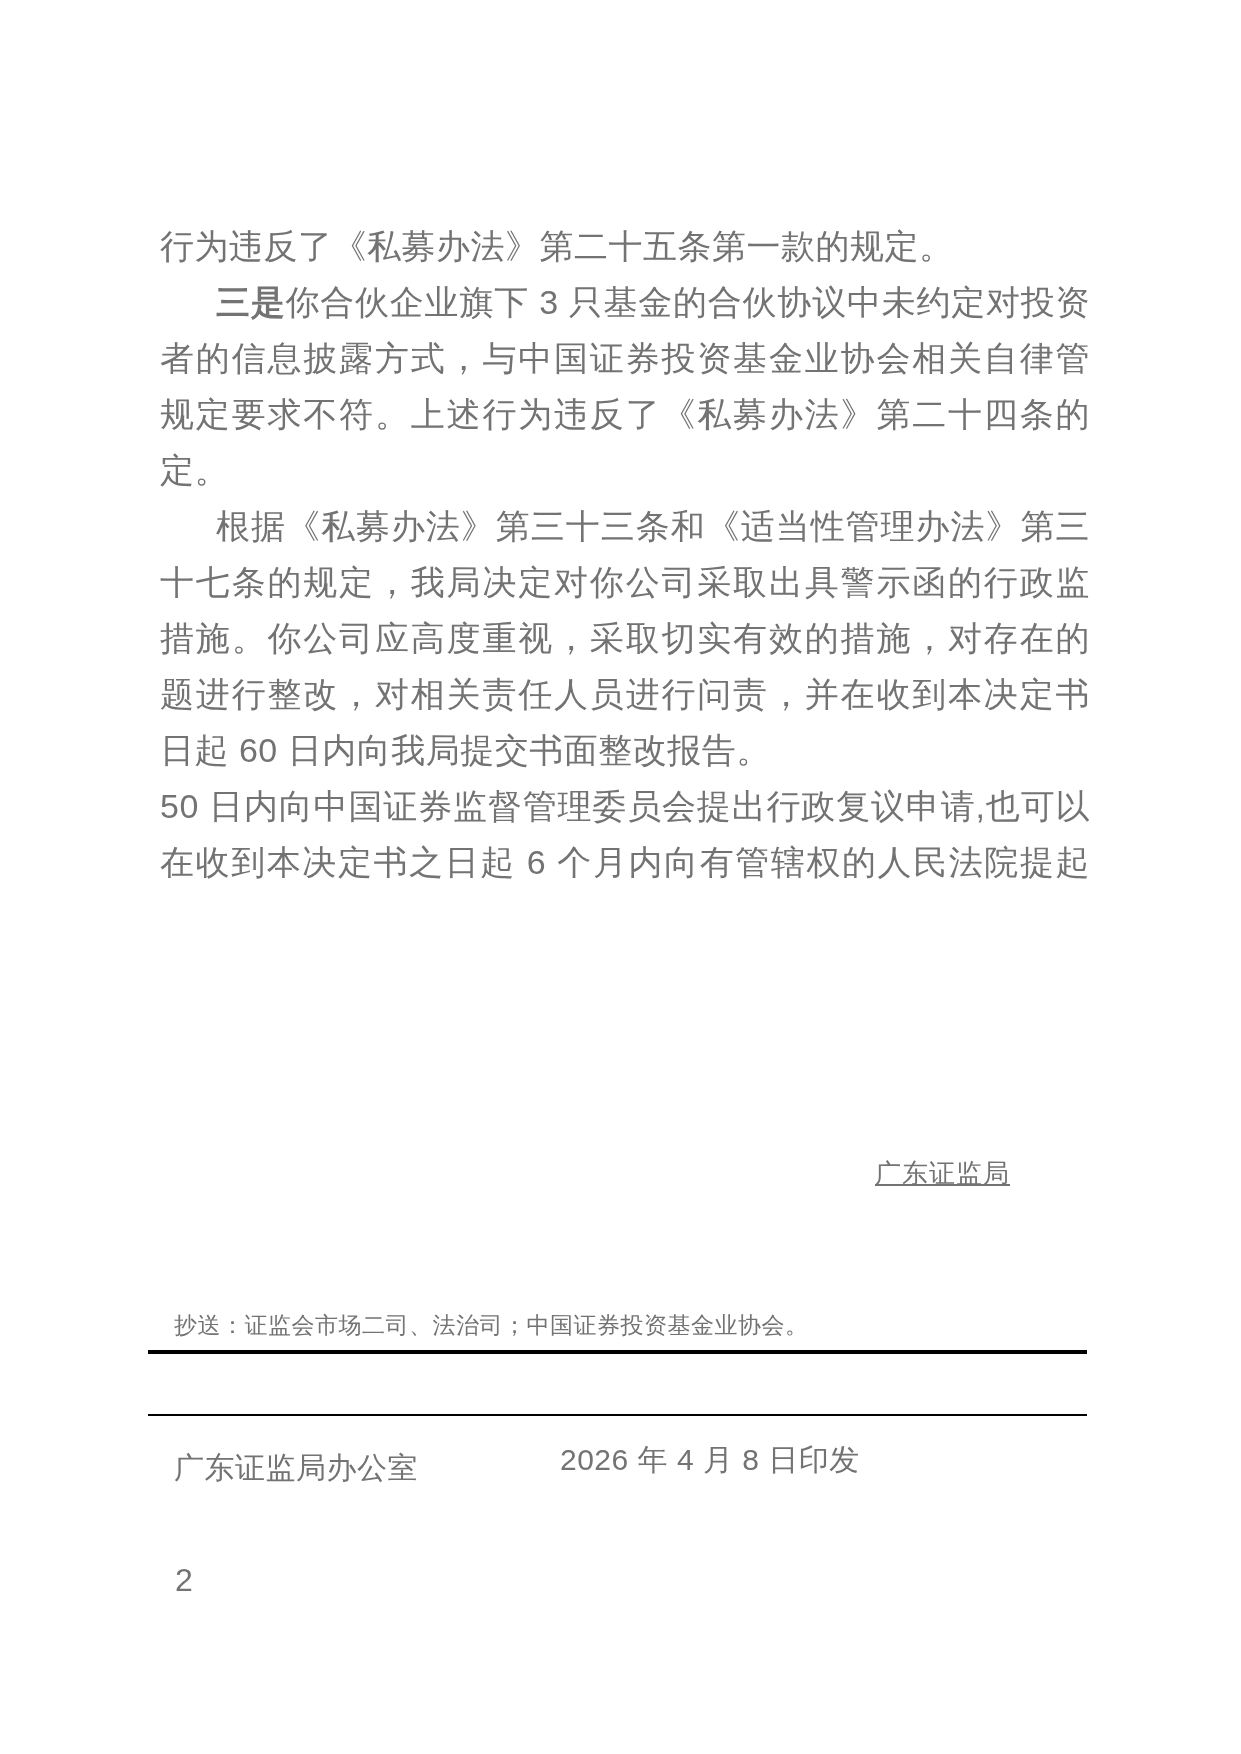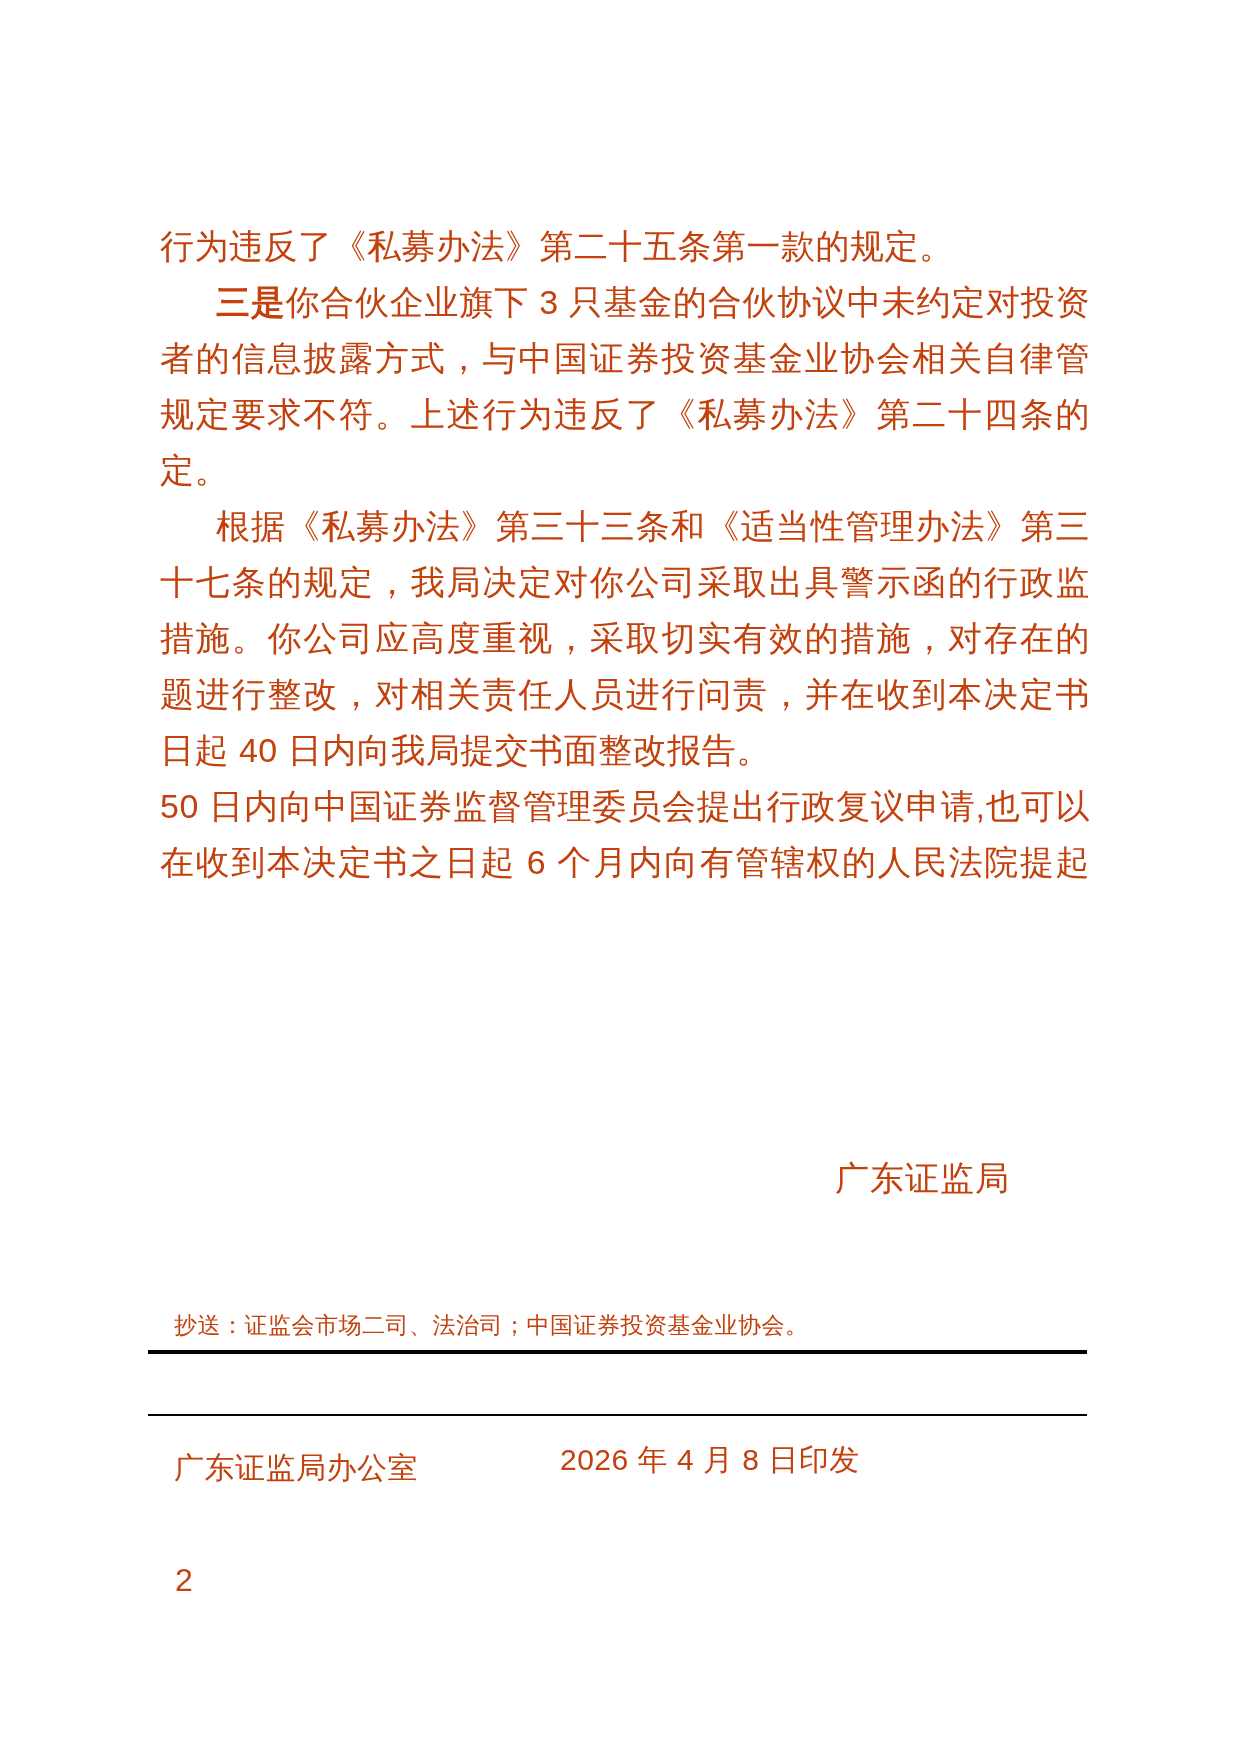--- a/index.html
+++ b/index.html
@@ -2,21 +2,21 @@
 <html><head>
 <meta charset="utf-8">
 <style>
   html, body { margin: 0; padding: 0; background: #e8e8e8; }
   .page {
     position: relative;
     width: 1241px;
     height: 1754px;
     background: #ffffff;
     font-family: "Liberation Sans", sans-serif;
-    color: #c2410c;
+    color: #737373;
     overflow: hidden;
   }
   
   .doc-body {
     position: absolute;
     left: 160px;
     top: 218px;
     width: 930px;
     font-size: 34px;
     letter-spacing: 0.5px;
@@ -32,22 +32,23 @@
     text-align-last: justify;
   }
   .line.indent { text-indent: 56px; }
   .line b { font-weight: bold; }
 
   
   .sig-issuer {
     position: absolute;
     top: 1156px;
     right: 231px;
-    font-size: 34px;
+    font-size: 26px;
     letter-spacing: 1px;
+    text-decoration: underline;
   }
   .sig-date {
     position: absolute;
     top: 1224px;
     right: 234px;
     font-size: 34px;
     letter-spacing: 1px;
   }
 
   
@@ -96,21 +97,21 @@
   <div class="doc-body">
       <div class="line">行为违反了《私募办法》第二十五条第一款的规定。</div>
       <div class="line indent full"><b>三是</b>你合伙企业旗下 3 只基金的合伙协议中未约定对投资</div>
       <div class="line full">者的信息披露方式，与中国证券投资基金业协会相关自律管理</div>
       <div class="line full">规定要求不符。上述行为违反了《私募办法》第二十四条的规</div>
       <div class="line">定。</div>
       <div class="line indent full">根据《私募办法》第三十三条和《适当性管理办法》第三</div>
       <div class="line full">十七条的规定，我局决定对你公司采取出具警示函的行政监管</div>
       <div class="line full">措施。你公司应高度重视，采取切实有效的措施，对存在的问</div>
       <div class="line full">题进行整改，对相关责任人员进行问责，并在收到本决定书之</div>
-      <div class="line">日起 40 日内向我局提交书面整改报告。</div>
+      <div class="line">日起 60 日内向我局提交书面整改报告。</div>
       <div class="line full">50 日内向中国证券监督管理委员会提出行政复议申请,也可以</div>
       <div class="line full">在收到本决定书之日起 6 个月内向有管辖权的人民法院提起诉</div>
     </div>
 
   <div class="sig-issuer">广东证监局</div>
 
   <div class="rule thick"></div>
   <div class="cc-line">抄送：证监会市场二司、法治司；中国证券投资基金业协会。</div>
   <div class="rule thin"></div>
 

